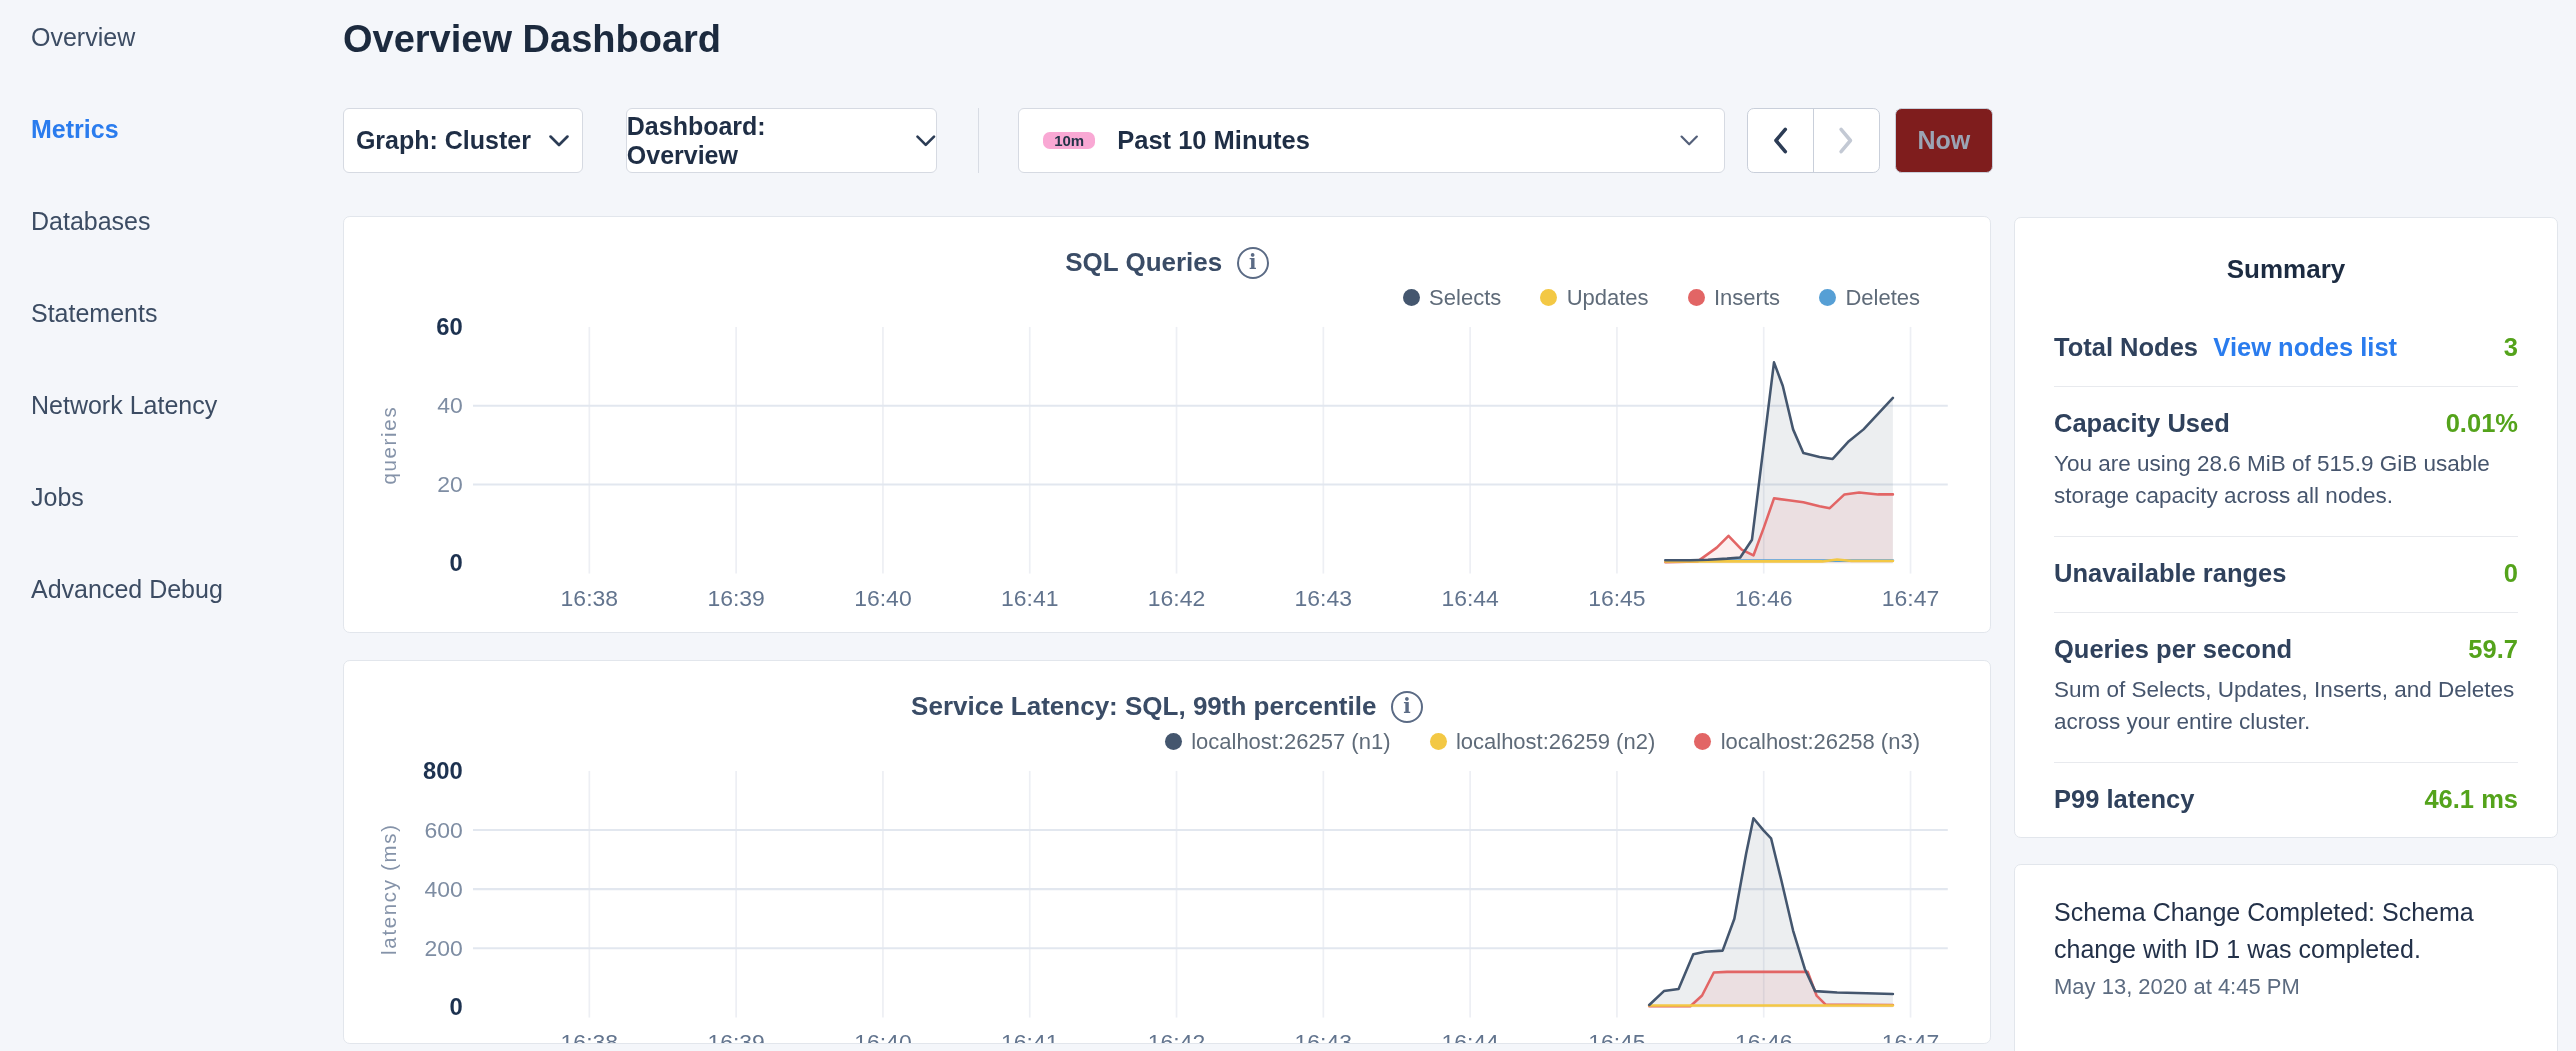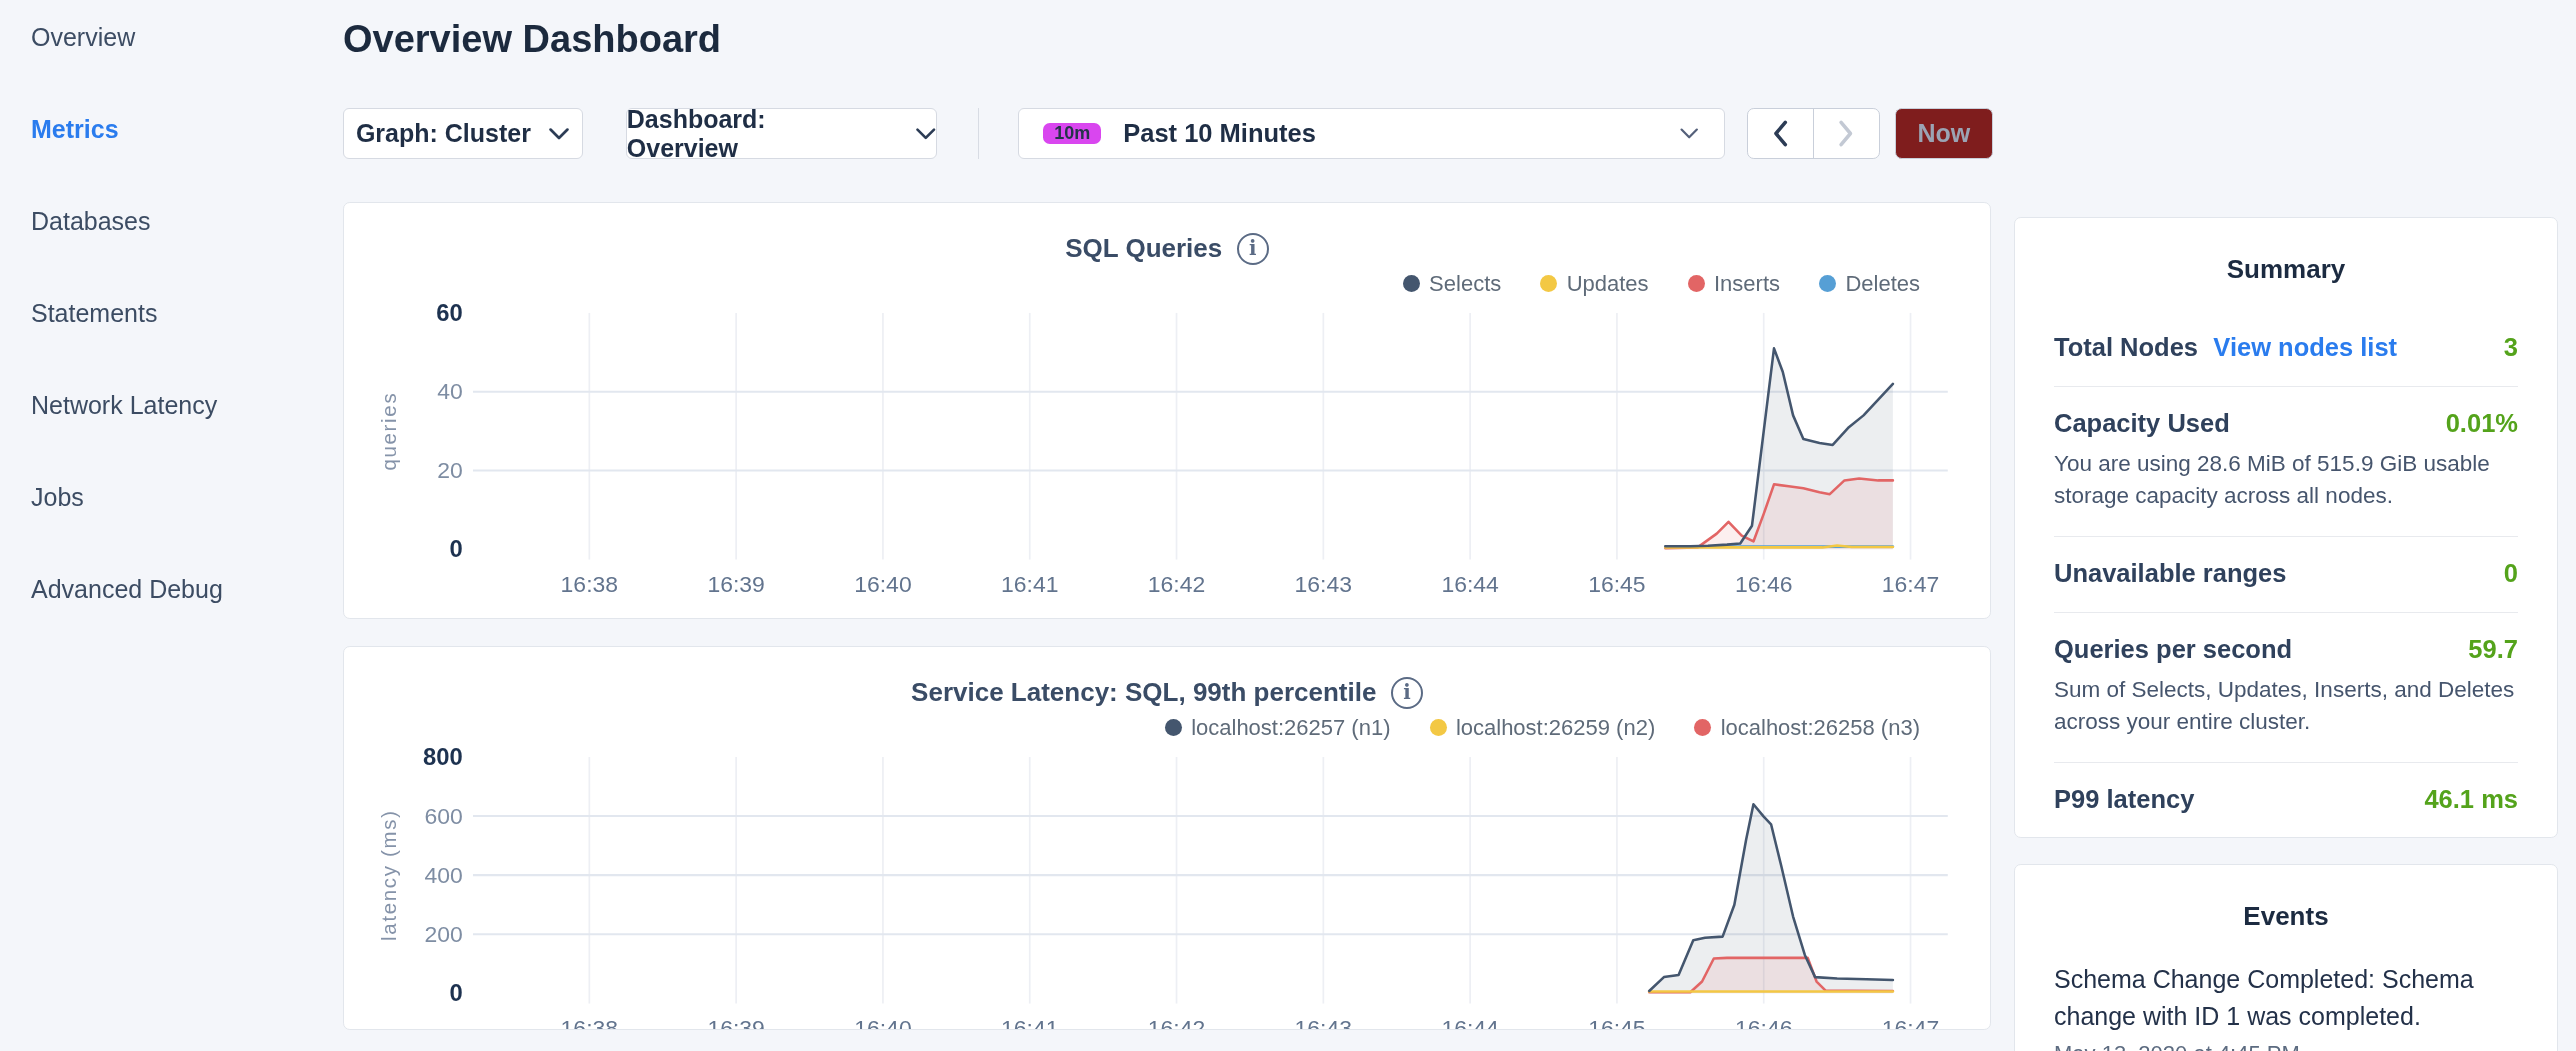--- a/index.html
+++ b/index.html
@@ -14,34 +14,34 @@
   
   .sidebar { width: 343px; flex-shrink: 0; padding: 22px 0 0 31px; }
   .nav-item {
     font-size: 25px; line-height: 31px; margin-bottom: 61px;
     color: #3c4c63; cursor: pointer; white-space: nowrap;
   }
   .nav-item.active { color: #2a7cee; font-weight: 700; }
   
   .main { width: 1650px; flex-shrink: 0; }
   h1.page-title { margin-top: 15.3px; font-size: 38px; line-height: 49px; font-weight: 700; color: #1c2a3e; }
-  .toolbar { margin-top: 44px; display: flex; align-items: stretch; height: 51px; border-radius: 24px; }
+  .toolbar { margin-top: 44px; display: flex; align-items: stretch; height: 65px; border-radius: 24px; }
   .btn {
     background: #fff; border: 0.9px solid #d6dae2; border-radius: 6px;
     display: flex; align-items: center; justify-content: center;
     font-size: 25px; font-weight: 700; color: #1f2e45; cursor: pointer;
   }
   .btn .chev { margin-left: 17px; }
   .graph-btn { width: 244px; }
   .dash-btn { width: 317px; margin-left: 43px; gap: 20px; }
   .vdivider { width: 0.9px; background: #d8dce4; margin: 0 39px 0 41px; }
   .time-btn { width: 718px; justify-content: flex-start; padding: 0 24px; }
   .time-badge {
-    background: #d946ef; border-radius: 6.8px; padding: 0 11px;
-    font-size: 18px; font-weight: 700; color: #253449;
+    background: #f9a8d4; border-radius: 6.8px; padding: 0 11px;
+    font-size: 15px; font-weight: 700; color: #253449;
   }
   .time-label { margin-left: 22px; font-size: 25.5px; font-weight: 700; color: #1f2e45; }
   .time-btn .chev { margin-left: auto; }
   .arrow-group {
     margin-left: 22px; width: 136px; display: flex;
     background: #fff; border: 0.9px solid #c9cfda; border-radius: 6.8px; overflow: hidden;
   }
   .arrow-half { flex: 1; display: flex; align-items: center; justify-content: center; cursor: pointer; }
   .arrow-half + .arrow-half { border-left: 0.9px solid #c9cfda; }
   .now-btn {
@@ -292,21 +292,20 @@
         </div>
         <div class="sum-row">
           <div class="sum-top">
             <span class="sum-label">P99 latency</span>
             <span class="sum-value">46.1 ms</span>
           </div>
         </div>
       </div>
   </div>
   <div class="panel panel-events">
-    <div class="panel-title">Events</div>
     <div class="events-list">
         <div>
           <div class="event-text">Schema Change Completed: Schema change with ID 1 was completed.</div>
           <div class="event-time">May 13, 2020 at 4:45 PM</div>
         </div>
       </div>
   </div>
 </div>
 
 

